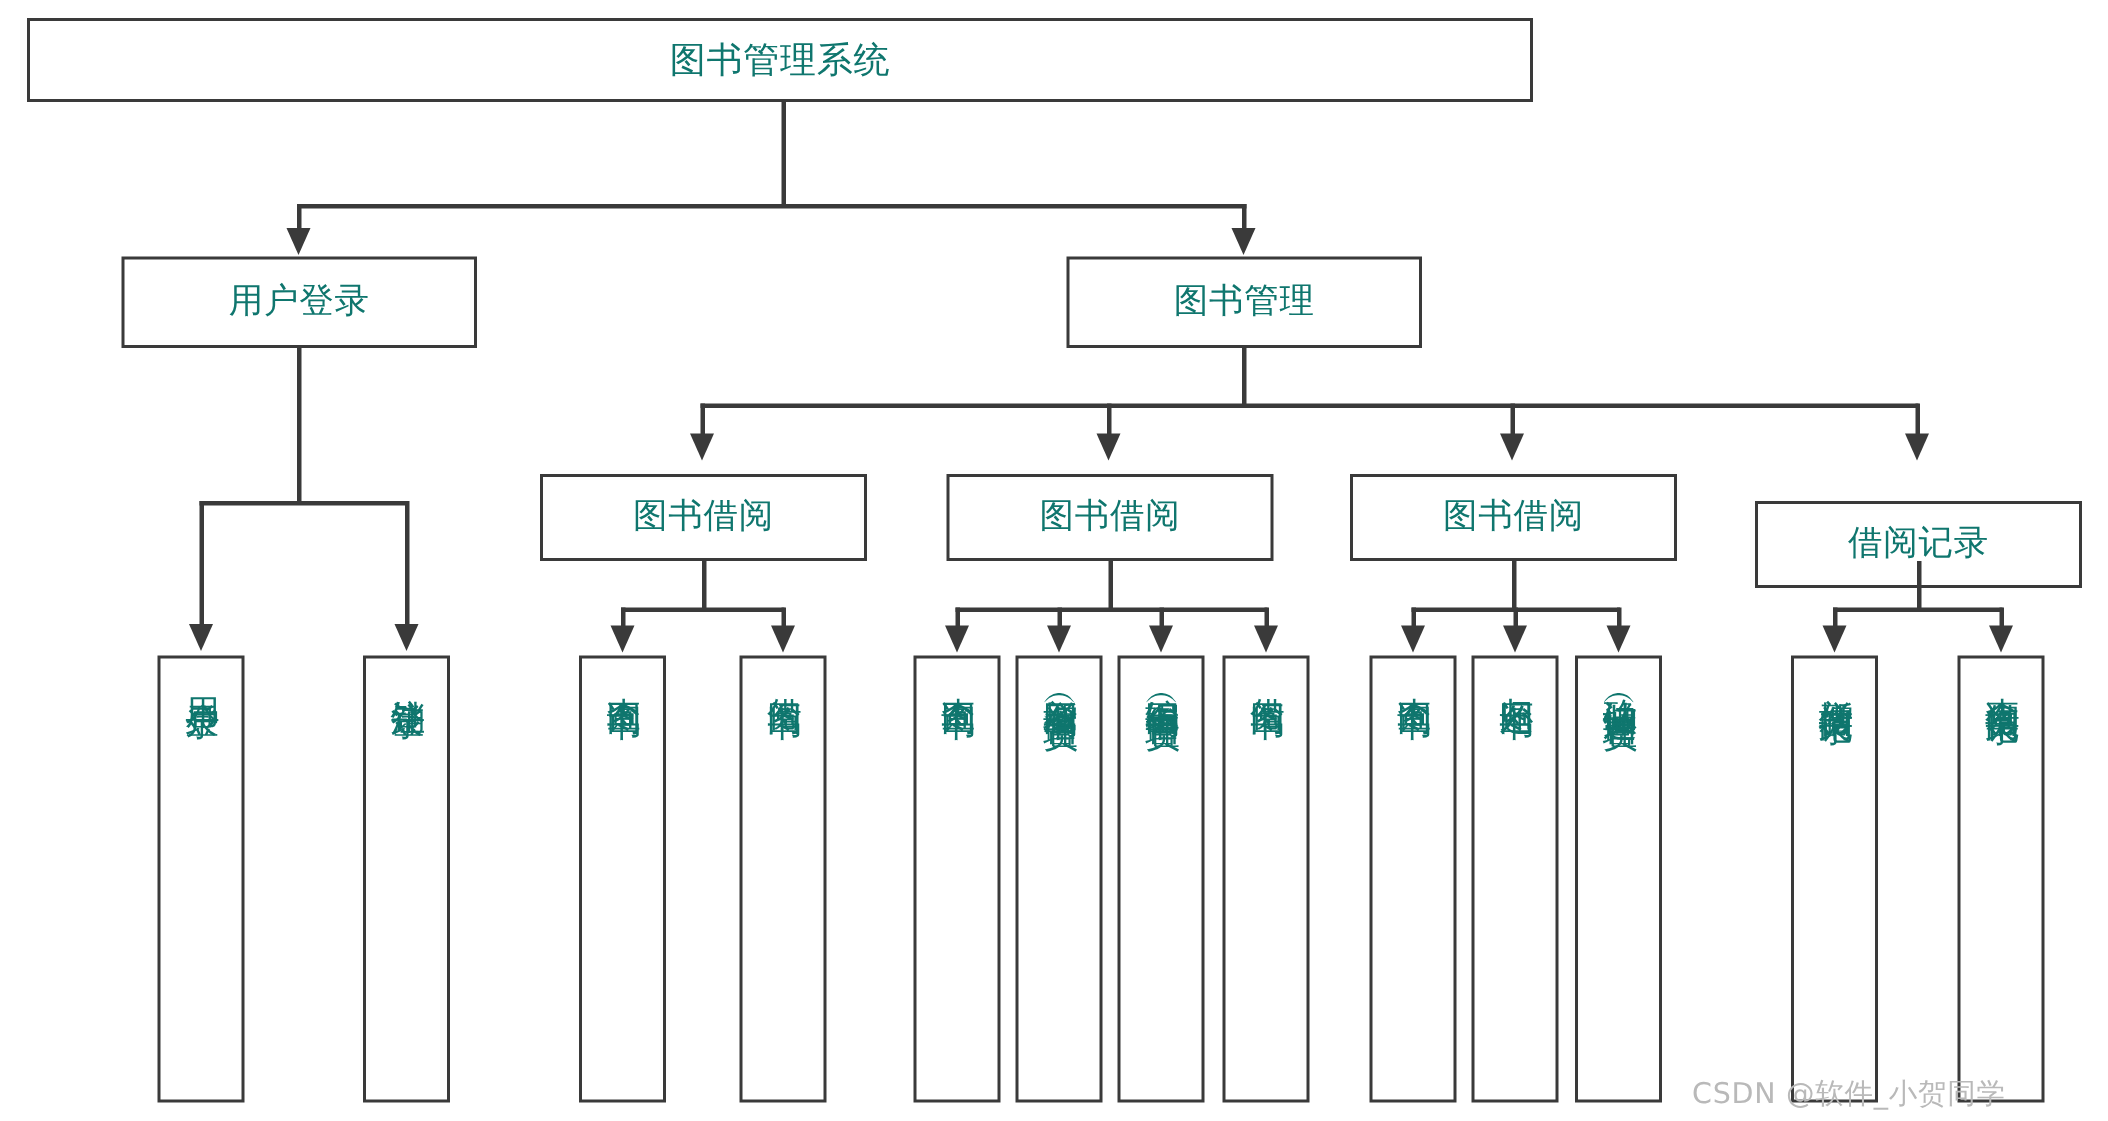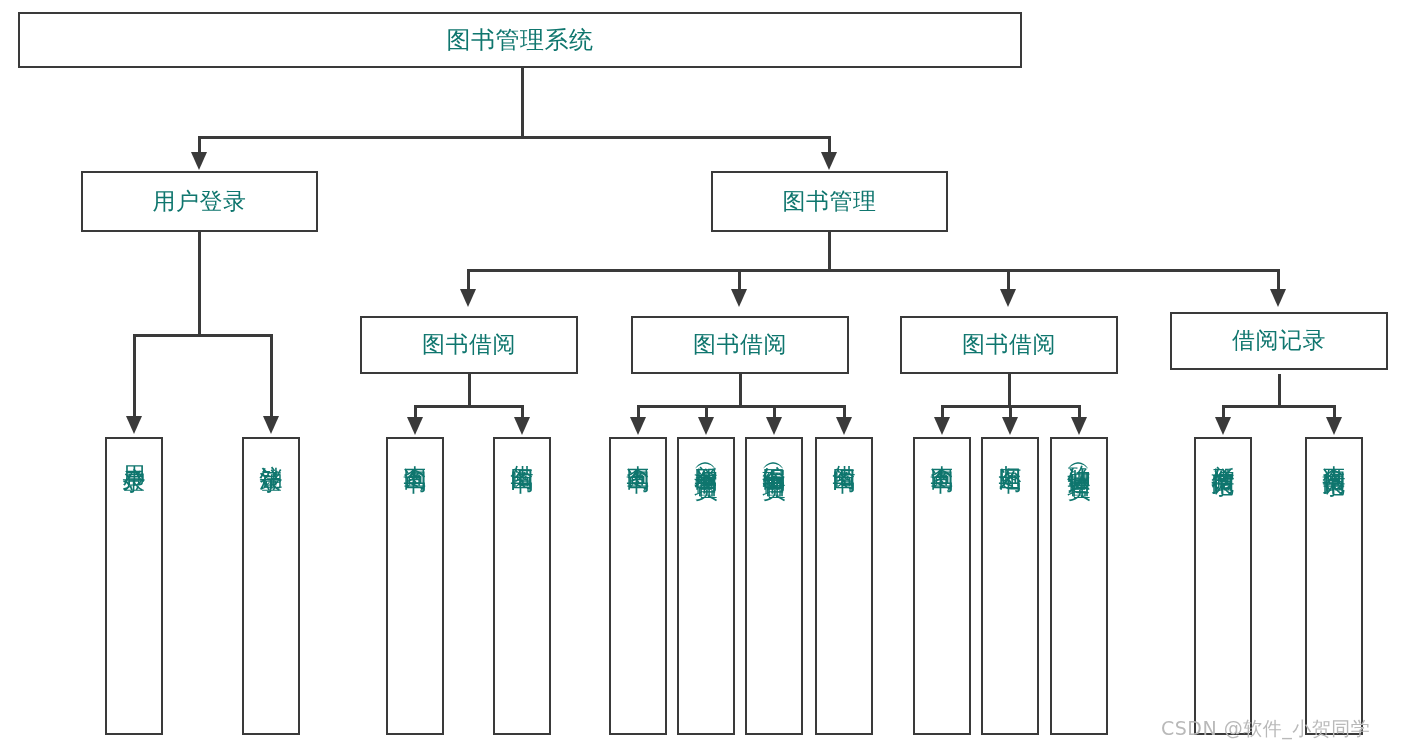--- a/index.html
+++ b/index.html
@@ -134,21 +134,21 @@
 
   <div class="node h" style="left:360px; top:316px; width:218px; height:58px;">
     <span class="node-label">图书借阅</span>
   </div>
   <div class="node h" style="left:631px; top:316px; width:218px; height:58px;">
     <span class="node-label">图书借阅</span>
   </div>
   <div class="node h" style="left:900px; top:316px; width:218px; height:58px;">
     <span class="node-label">图书借阅</span>
   </div>
-  <div class="node h" style="left:1170px; top:312px; width:218px; height:58px;">
+  <div class="node h" style="left:1170px; top:334px; width:218px; height:58px;">
     <span class="node-label">借阅记录</span>
   </div>
 
   <div class="vline" style="left:468px; top:374px; width:2.5px; height:33px;"></div>
   <div class="hline" style="left:414px; top:405px; width:109px; height:2.5px;"></div>
   <div class="vline" style="left:414px; top:405px; width:2.5px; height:14px;"></div>
   <div class="arrow" style="left:407px; top:417px;"></div>
   <div class="vline" style="left:521px; top:405px; width:2.5px; height:14px;"></div>
   <div class="arrow" style="left:514px; top:417px;"></div>
 
@@ -216,15 +216,15 @@
     <span class="node-label">确认归还（管理员）</span>
   </div>
 
   <div class="node v" style="left:1194px; top:437px; width:58px; height:298px;">
     <span class="node-label">新增借阅记录</span>
   </div>
   <div class="node v" style="left:1305px; top:437px; width:58px; height:298px;">
     <span class="node-label">查询借阅记录</span>
   </div>
 
-  <div class="watermark" style="left:1161px; top:716px;">CSDN @软件_小贺同学</div>
+  <div class="watermark" style="left:1128px; top:716px;">CSDN @软件_小贺同学</div>
 
 </div>
 
 </body></html>

